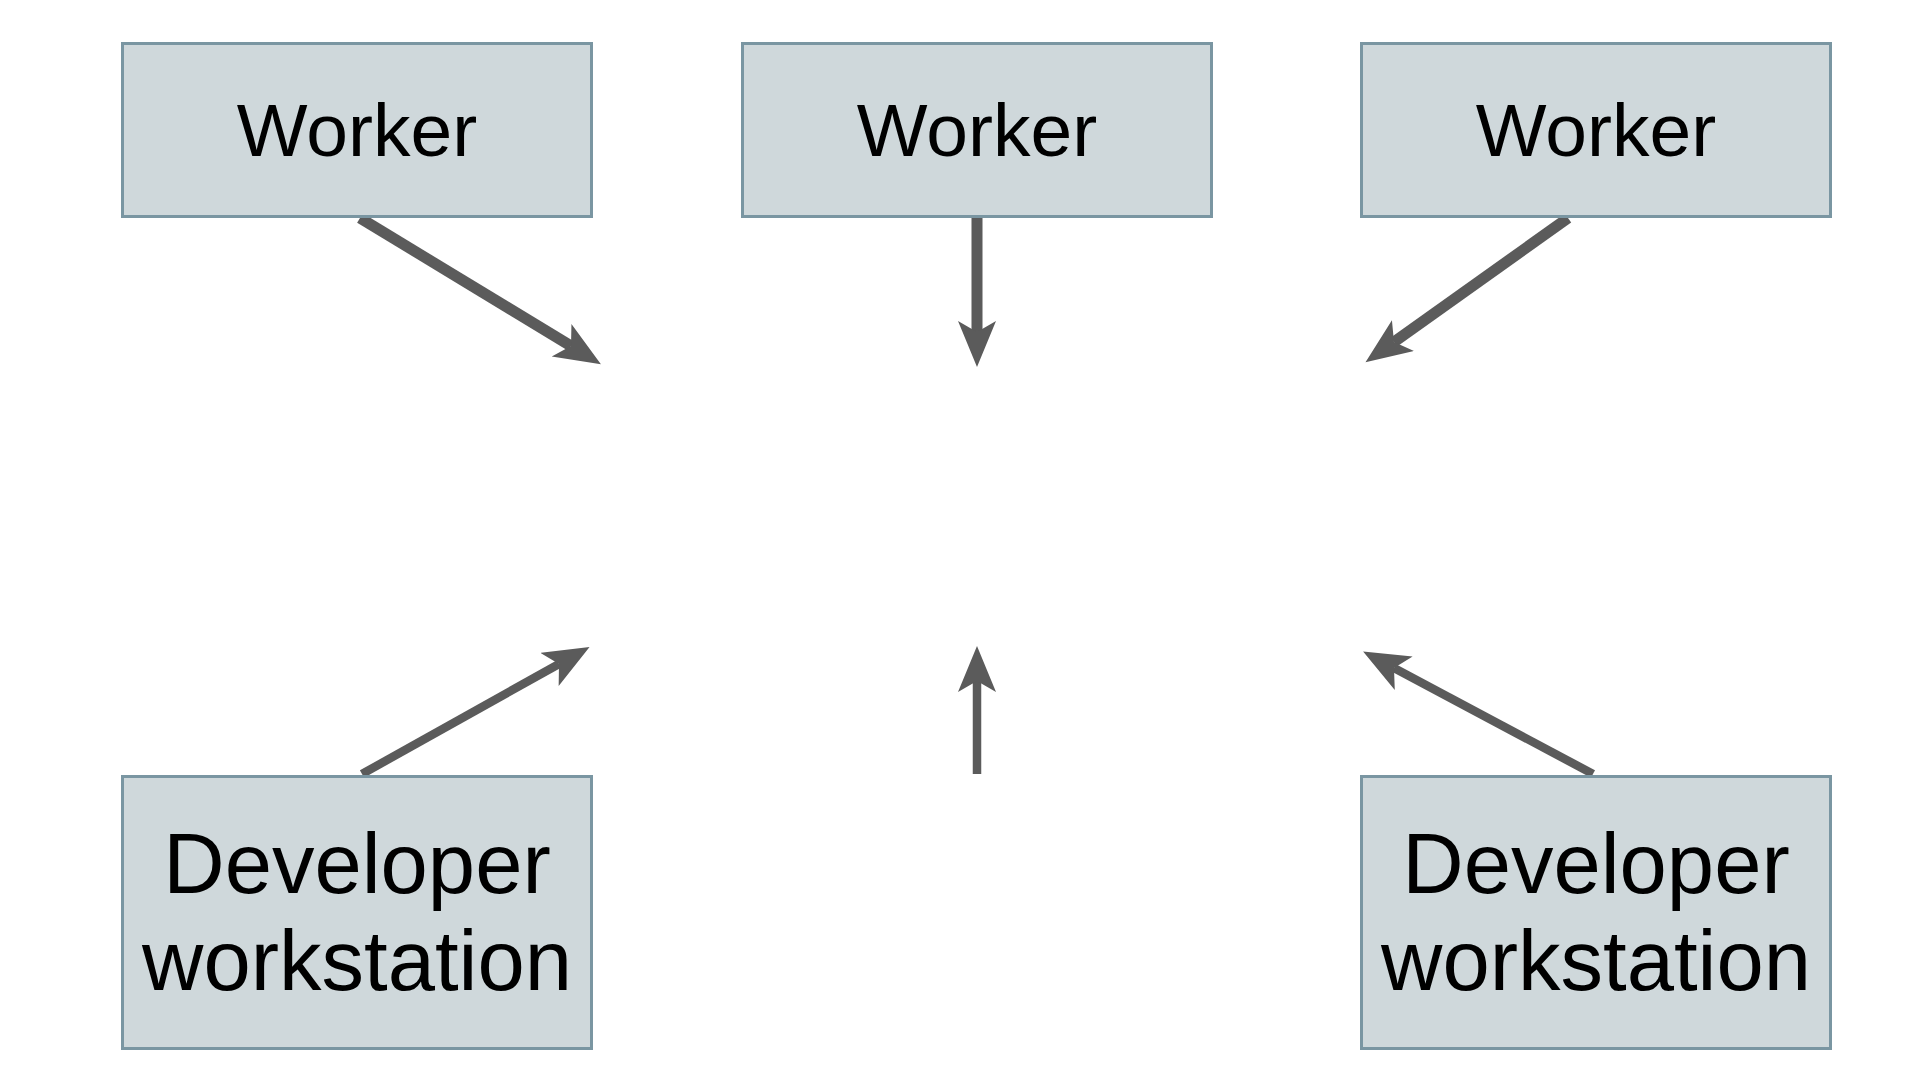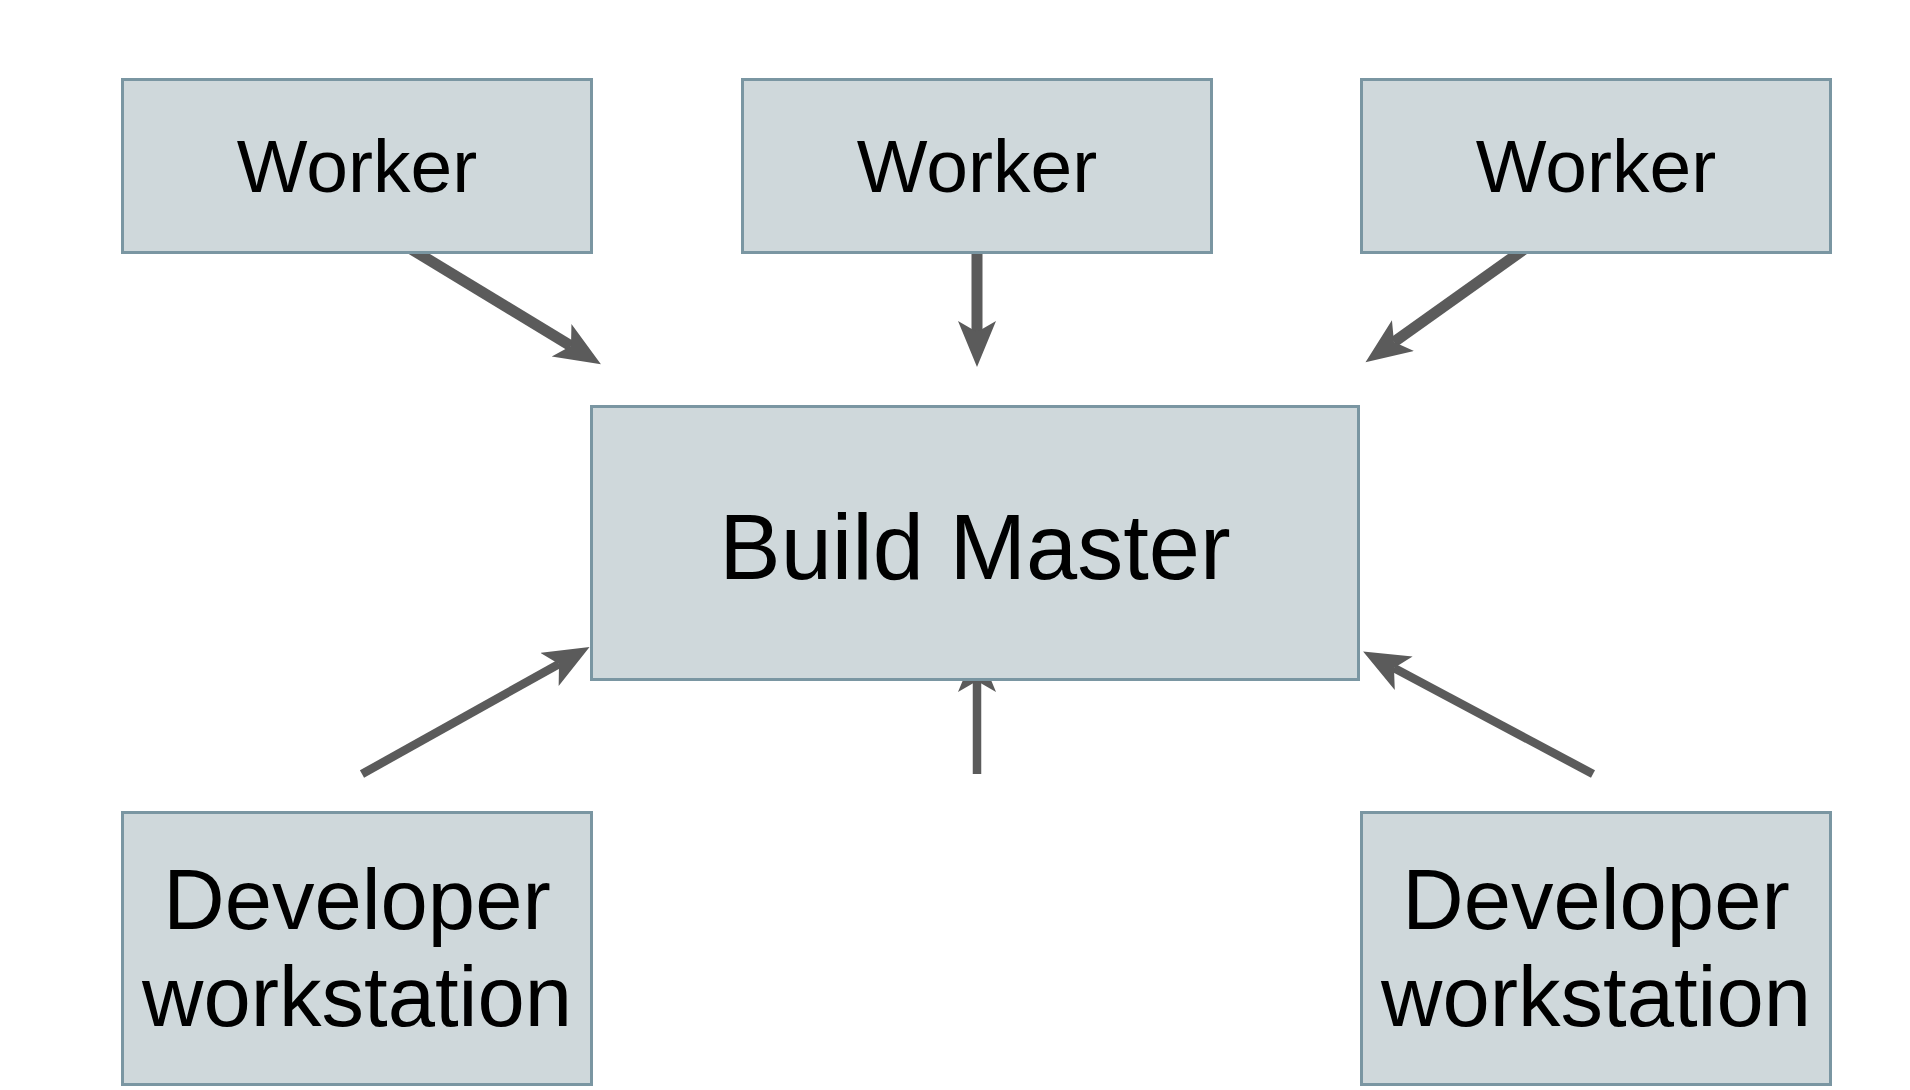--- a/index.html
+++ b/index.html
@@ -31,21 +31,20 @@
     position: absolute;
     box-sizing: border-box;
     background: #cfd8db;
     border: 3px solid #7a96a2;
     display: flex;
     align-items: center;
     justify-content: center;
     text-align: center;
     color: #000000;
     line-height: 1.13;
-    margin-top: 36px;
   }
   .node-worker-1   { left: 121px;  top: 42px;  width: 472px; height: 176px; font-size: 75px; }
   .node-worker-2   { left: 741px;  top: 42px;  width: 472px; height: 176px; font-size: 75px; }
   .node-worker-3   { left: 1360px; top: 42px;  width: 472px; height: 176px; font-size: 75px; }
   .node-build-master {
     left: 590px; top: 369px; width: 770px; height: 276px;
     font-size: 92px; padding-top: 10px;
   }
   .node-dev-left   { left: 121px;  top: 775px; width: 472px; height: 275px; font-size: 85px; }
   .node-ci-server  { left: 741px;  top: 775px; width: 472px; height: 275px; font-size: 75px; }
@@ -80,23 +79,20 @@
   </div>
 
   <div class="node node-worker-2">
     <span class="label">Worker</span>
   </div>
 
   <div class="node node-worker-3">
     <span class="label">Worker</span>
   </div>
 
-  <div class="node node-build-master">
-    <span class="label">Build Master</span>
-  </div>
 
   <div class="node node-dev-left">
     <span class="label">Developer workstation</span>
   </div>
 
 
   <div class="node node-dev-right">
     <span class="label">Developer workstation</span>
   </div>
 

